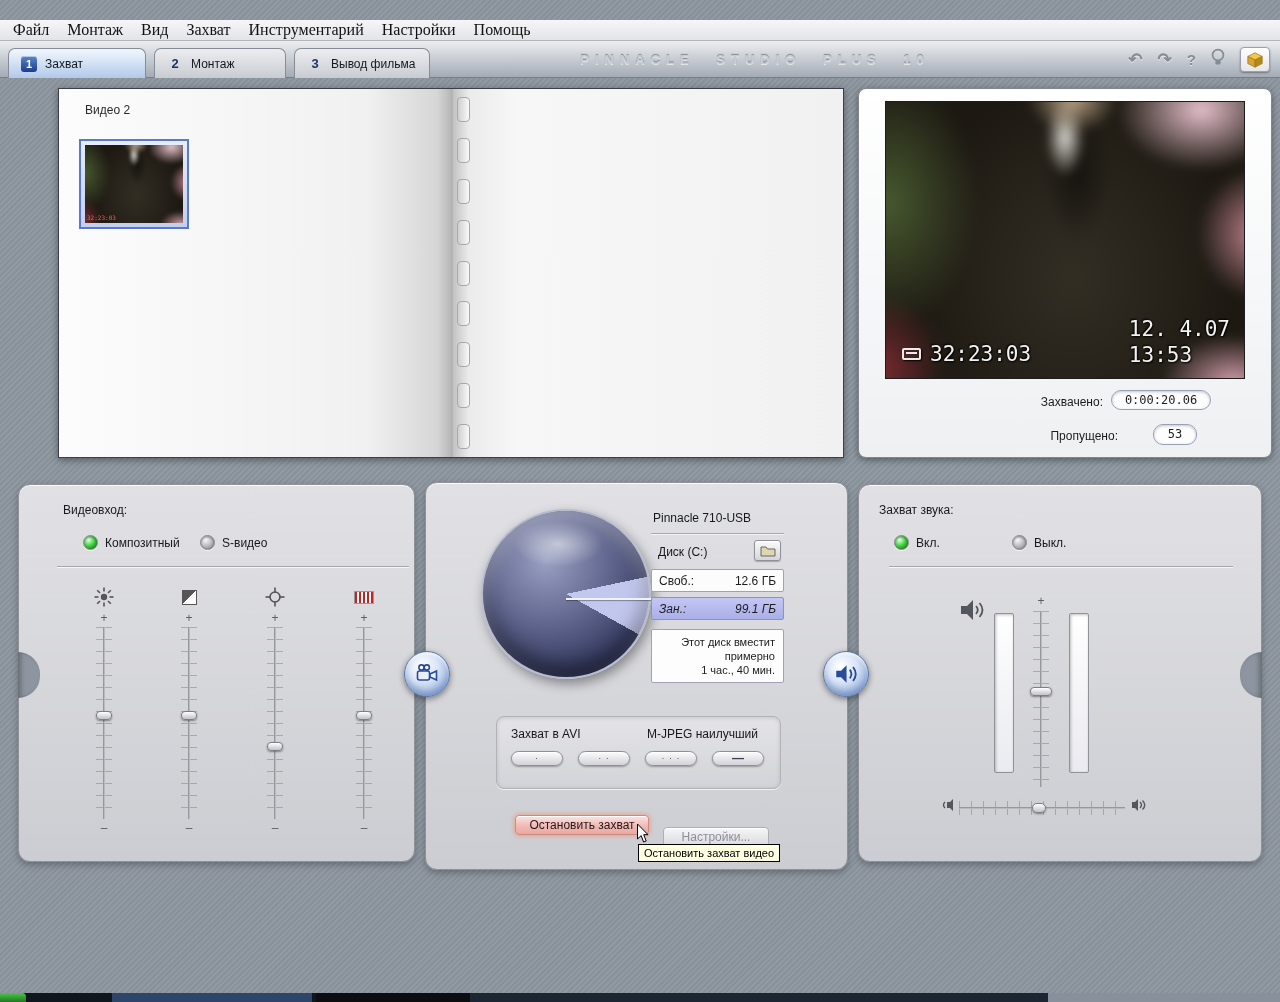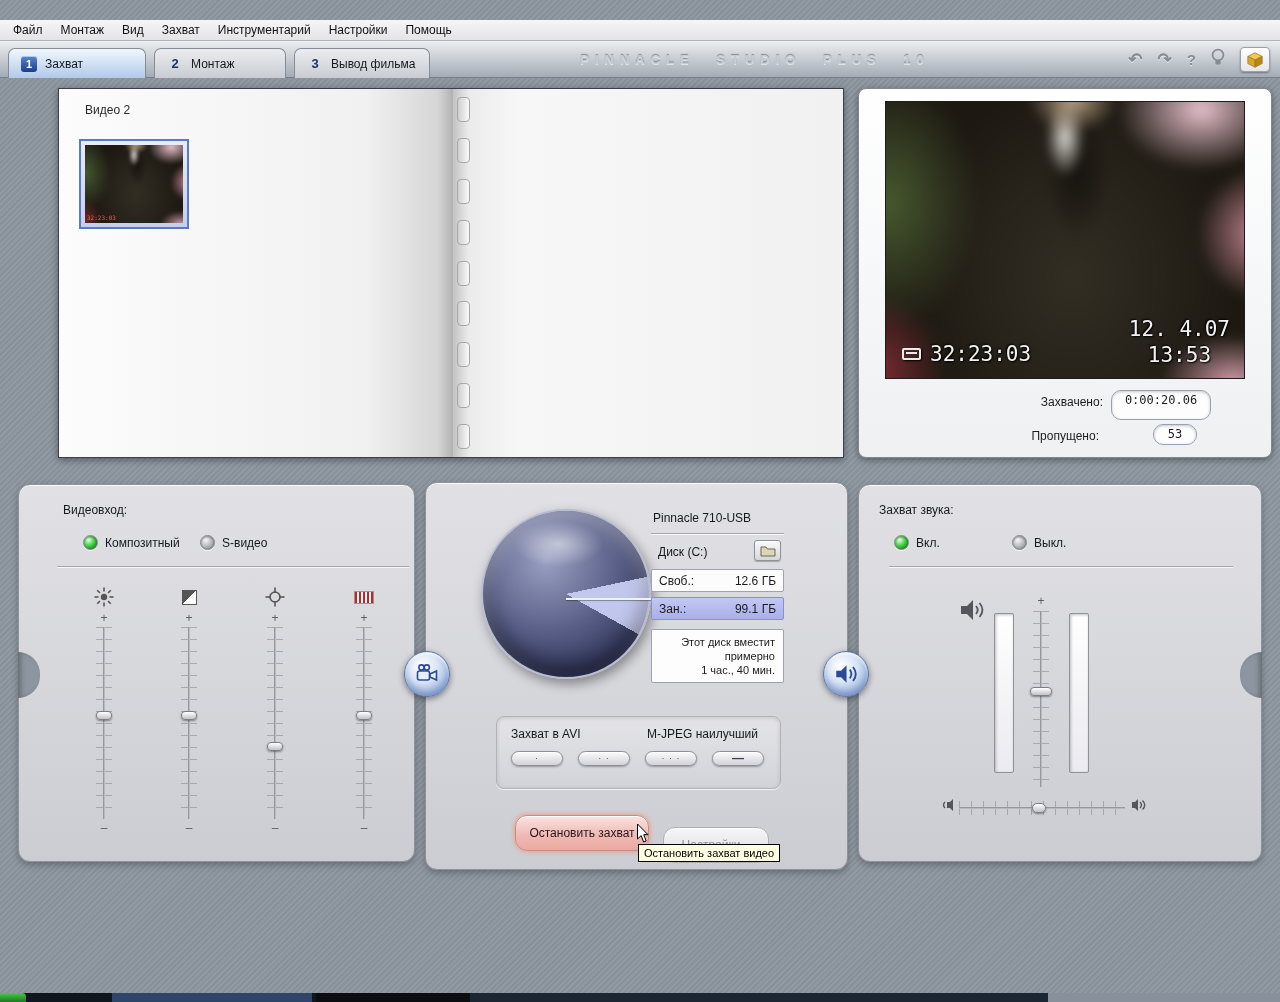--- a/index.html
+++ b/index.html
@@ -24,21 +24,21 @@
     display:flex; align-items:center; justify-content:center; cursor:pointer; }
   .winbtn.close { background:linear-gradient(#f08a70,#c03418 60%,#8a2008); width:33px; }
   .glyph-min { width:8px; height:2px; background:#e8e8e8; margin-top:6px; }
   .glyph-max { width:8px; height:7px; border:1px solid #e8e8e8; border-top-width:2px; }
   .glyph-close { color:#fff; font-size:11px; font-weight:bold; line-height:12px; }
 
   
   .menubar { position:absolute; left:0; top:20px; width:1280px; height:21px;
     background:linear-gradient(#f6f6f8,#e4e4e8); border-bottom:1px solid #b4b4ba;
     display:flex; align-items:center; padding-left:4px; }
-  .menu-item { font-size:12px; color:#111; padding:15px 9px; cursor:default; }
+  .menu-item { font-size:16px; color:#111; padding:15px 9px; cursor:default;font-family:Liberation Serif, serif; }
 
   
   .tabbar { position:absolute; left:0; top:41px; width:1280px; height:37px;
     background:linear-gradient(#eceef0,#b8bec6 72%,#a4abb5); border-bottom:1px solid #787e88; }
   .tab { position:absolute; top:7px; height:30px; border-radius:7px 7px 0 0;
     border:1px solid #868c96; border-bottom:none; display:flex; align-items:center;
     gap:8px; padding:0 12px; cursor:pointer; }
   .tab.active   { background:linear-gradient(#f2f7fd,#bed3ee 80%,#b2c9e8); }
   .tab.inactive { background:linear-gradient(#ecedf0,#c8ccd2); }
   .tabnum { width:16px; height:16px; border-radius:3px; display:flex; align-items:center;
@@ -97,21 +97,21 @@
     border-radius:8px; box-shadow:0 2px 7px rgba(0,0,0,.4); }
   .vframe { position:absolute; left:26px; top:12px; width:360px; height:278px;
     border:1px solid #1c1c1c; overflow:hidden; background:#14120c; }
   .osd-tc { position:absolute; left:16px; bottom:12px; display:flex; align-items:center; gap:9px;
     font-family:"DejaVu Sans Mono", monospace; font-size:21px; color:#f2f2f2;
     text-shadow:1px 1px 2px #000, -1px -1px 2px #000; z-index:3; }
   .osd-cam { position:relative; width:19px; height:12px; border:2px solid #ececec;
     border-radius:2px; box-shadow:1px 1px 2px #000; }
   .osd-cam::before { content:""; position:absolute; left:2px; right:2px; top:2px;
     height:2px; background:#ececec; }
-  .osd-right { position:absolute; right:14px; bottom:10px; text-align:center;
+  .osd-right { position:absolute; right:14px; bottom:10px; text-align:left;
     font-family:"DejaVu Sans Mono", monospace; font-size:21px; line-height:26px;
     color:#f2f2f2; text-shadow:1px 1px 2px #000, -1px -1px 2px #000; z-index:3; }
   .prow-label { position:absolute; font-size:12px; color:#1c1c1c; text-align:right; }
   .pill { position:absolute; background:#fdfdfe; border:1px solid #98a0b6; border-radius:10px;
     box-shadow:inset 0 1px 3px rgba(0,0,0,.22); text-align:center;
     font-family:"DejaVu Sans Mono", monospace; font-size:12px; color:#1c1c1c; }
 
   
   .panel { position:absolute; background:linear-gradient(180deg,#e1e1e5,#cccdd2);
     border:1px solid #90929a; border-radius:12px;
@@ -151,38 +151,38 @@
       radial-gradient(circle at 38% 30%, #9aa0c2, #5a6088 45%, #2e3358 78%, #232848);
     border:2px solid #b8bcd0;
     box-shadow:inset 0 10px 18px rgba(255,255,255,.3), inset 0 -12px 20px rgba(0,0,0,.4), 3px 5px 12px rgba(0,0,0,.38); }
   .pie::before { content:""; position:absolute; left:18%; top:6%; width:55%; height:28%;
     border-radius:50%; background:radial-gradient(rgba(255,255,255,.5), rgba(255,255,255,0) 70%); }
   .callout { position:absolute; left:140px; top:115px; width:218px; height:2px;
     background:#f0f1fa; box-shadow:0 1px 1px rgba(0,0,0,.35); }
   .drow { position:absolute; left:225px; width:133px; height:23px; background:#fcfcfd;
     border:1px solid #9ea2b6; border-radius:2px; display:flex; align-items:center;
     justify-content:space-between; padding:0 7px; font-size:12px; color:#1c1c1c; }
-  .drow.hl { background:linear-gradient(#c4c7f4,#a9afe8); border-color:#8890d0; }
+  .drow.hl { background:linear-gradient(#c4c7f4,#a9afe8); border-color:#8890d0;font-style:italic; }
   .capacity-box { position:absolute; left:225px; top:146px; width:133px; height:54px;
     background:#fdfdfe; border:1px solid #9ea2b6; border-radius:2px;
     font-size:11px; color:#1c1c1c; text-align:right; padding:5px 8px 0 0; line-height:14px; }
   .folder-btn { position:absolute; left:328px; top:57px; width:27px; height:21px;
     background:linear-gradient(#fafafa,#d6d6da); border:1px solid #90929a; border-radius:3px;
     display:flex; align-items:center; justify-content:center; cursor:pointer;
     box-shadow:0 1px 1px rgba(0,0,0,.25), inset 0 1px 0 #fff; }
   .qpanel { position:absolute; left:70px; top:233px; width:285px; height:73px;
     background:linear-gradient(#e4e4e8,#d2d3d8); border:1px solid #b2b2b8; border-radius:8px;
     box-shadow:inset 0 1px 4px rgba(0,0,0,.14), 0 1px 0 rgba(255,255,255,.7); }
   .qlabel { position:absolute; top:10px; font-size:12px; color:#16181c; }
   .qpill { position:absolute; top:34px; width:52px; height:15px; border-radius:8px;
     background:linear-gradient(#fcfcfe,#d2d2d8); border:1px solid #8e9098;
     box-shadow:0 1px 2px rgba(0,0,0,.3), inset 0 1px 0 #fff; cursor:pointer;
     text-align:center; font-size:9px; line-height:13px; color:#4c4e58; letter-spacing:1px; }
   .qpill.qsel { font-size:12px; font-weight:bold; line-height:12px; color:#3e4050; letter-spacing:0; }
-  .btn { position:absolute; height:36px; border-radius:12px; display:flex; align-items:center;
+  .btn { position:absolute; height:20px; border-radius:4px; display:flex; align-items:center;
     justify-content:center; font-size:12px; cursor:pointer; }
   .btn.stop { left:89px; top:332px; width:134px; color:#26181a;
     background:linear-gradient(#fbe4e2,#f0bab4 55%,#e9a9a2); border:1px solid #cd8b80;
     box-shadow:0 0 4px 1px rgba(235,150,120,.75), inset 0 1px 0 #fff; }
   .btn.settings { left:237px; top:332px; width:106px; color:#8e8e96;
     background:linear-gradient(#f6f6f8,#dadade); border:1px solid #aeaeb4;
     box-shadow:inset 0 1px 0 #fff;margin-top:12px; }
   .tooltip { position:absolute; left:212px; top:361px; background:#ffffe1; border:1px solid #000;
     font-size:11px; color:#000; padding:2px 5px; white-space:nowrap; z-index:8; }
   .cursor { position:absolute; left:210px; top:340px; z-index:9; }
@@ -291,22 +291,22 @@
       <div class="osd-tc">
         <span class="osd-cam"></span>
         <span>32:23:03</span>
       </div>
       <div class="osd-right">
         <div>12. 4.07</div>
         <div>13:53</div>
       </div>
     </div>
     <div class="prow-label" style="left:140px;top:306px;width:104px">Захвачено:</div>
-    <div class="pill" style="left:252px;top:301px;width:100px;height:30px;line-height:19px">0:00:20.06</div>
-    <div class="prow-label" style="left:136px;top:340px;width:104px">Пропущено:</div>
+    <div class="pill" style="left:252px;top:301px;width:100px;height:20px;line-height:19px">0:00:20.06</div>
+    <div class="prow-label" style="left:155px;top:340px;width:104px">Пропущено:</div>
     <div class="pill" style="left:294px;top:335px;width:44px;height:21px;line-height:19px">53</div>
   </div>
 
   <div class="panel" style="left:18px;top:484px;width:397px;height:378px">
     <div class="ptitle" style="left:44px;top:18px">Видеовход:</div>
     <div class="radio" style="left:64px;top:50px">
       <span class="led on"></span>
       <span class="rlabel">Композитный</span>
     </div>
     <div class="radio" style="left:181px;top:50px">

